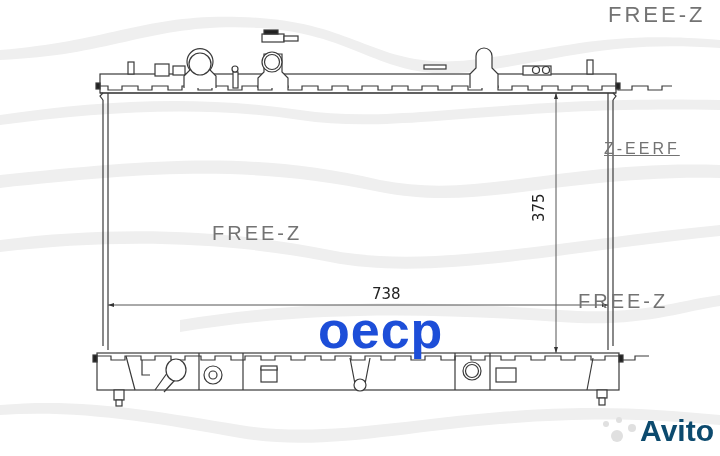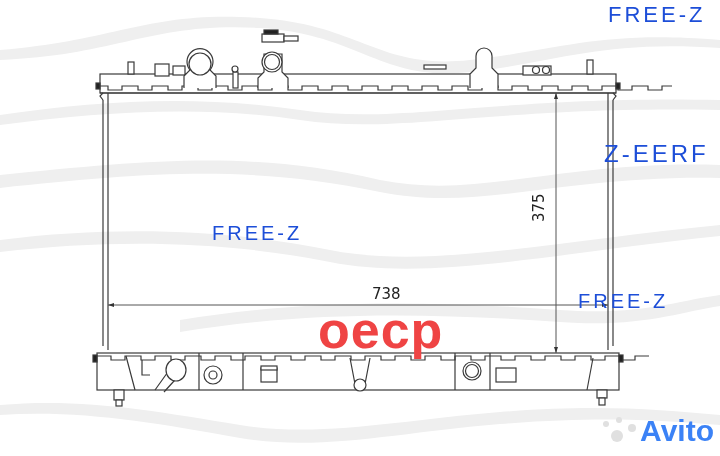--- a/index.html
+++ b/index.html
@@ -1,21 +1,21 @@
 <!DOCTYPE html>
 <html><head>
 <meta charset="utf-8">
 <style>
   html, body { margin: 0; padding: 0; background: #ffffff; }
   body { width: 720px; height: 456px; overflow: hidden; position: relative; font-family: "DejaVu Sans", sans-serif; }
   .canvas { position: absolute; left: 0; top: 0; width: 720px; height: 456px; }
-  .wm-text { position: absolute; font-family: "Liberation Sans", sans-serif; color: #1d4ed8; letter-spacing: 3px; font-weight: 300; }
+  .wm-text { position: absolute; font-family: "Liberation Sans", sans-serif; color: #737373; letter-spacing: 3px; font-weight: 300; }
   .dim-label { position: absolute; font-family: "DejaVu Sans", sans-serif; font-size: 15px; color: #222; }
-  .avito { position: absolute; right: 6px; bottom: 8px; font-family: "Liberation Sans", sans-serif; font-size: 30px; color: #3b82f6; font-weight: 700; }
-  .oecp { position: absolute; left: 318px; top: 300px; font-family: "Liberation Sans", sans-serif; font-size: 52px; font-weight: 700; color: #ef4444; letter-spacing: 1px; }
+  .avito { position: absolute; right: 6px; bottom: 8px; font-family: "Liberation Sans", sans-serif; font-size: 30px; color: #0c4a6e; font-weight: 700; }
+  .oecp { position: absolute; left: 318px; top: 300px; font-family: "Liberation Sans", sans-serif; font-size: 52px; font-weight: 700; color: #1d4ed8; letter-spacing: 1px; }
 </style>
 </head>
 <body>
 
 <div class="canvas">
 <svg width="720" height="456" viewBox="0 0 720 456" xmlns="http://www.w3.org/2000/svg">
 
   <g fill="#efefef">
     <path d="M0,50 C120,40 150,10 260,18 C360,25 380,70 470,60 C560,50 600,30 720,40 L720,48 C600,40 560,62 470,72 C380,82 360,34 260,28 C150,22 120,55 0,60 Z"></path>
     <path d="M0,115 C100,100 200,95 300,110 C400,125 500,95 720,100 L720,110 C500,105 400,135 300,120 C200,105 100,112 0,125 Z"></path>
@@ -103,19 +103,19 @@
     <circle cx="632" cy="428" r="4"></circle>
     <circle cx="606" cy="424" r="3"></circle>
     <circle cx="619" cy="420" r="3"></circle>
   </g>
 </svg>
 </div>
 
 <div class="wm-text" style="left:608px; top:2px; font-size:22px;">FREE-Z</div>
 <div class="wm-text" style="left:212px; top:222px; font-size:20px;">FREE-Z</div>
 <div class="wm-text" style="left:578px; top:290px; font-size:20px;">FREE-Z</div>
-<div class="wm-text" style="left:604px; top:140px; font-size:24px;">Z-EERF</div>
+<div class="wm-text" style="left:604px; top:140px; font-size:16px;text-decoration:underline;">Z-EERF</div>
 <div class="oecp">oecp</div>
 
 <div class="dim-label" style="left:372px; top:285px;">738</div>
 <div class="dim-label" style="left:530px; top:200px; transform: rotate(-90deg); transform-origin: left top; top:222px;">375</div>
 
 <div class="avito">Avito</div>
 
 </body></html>

